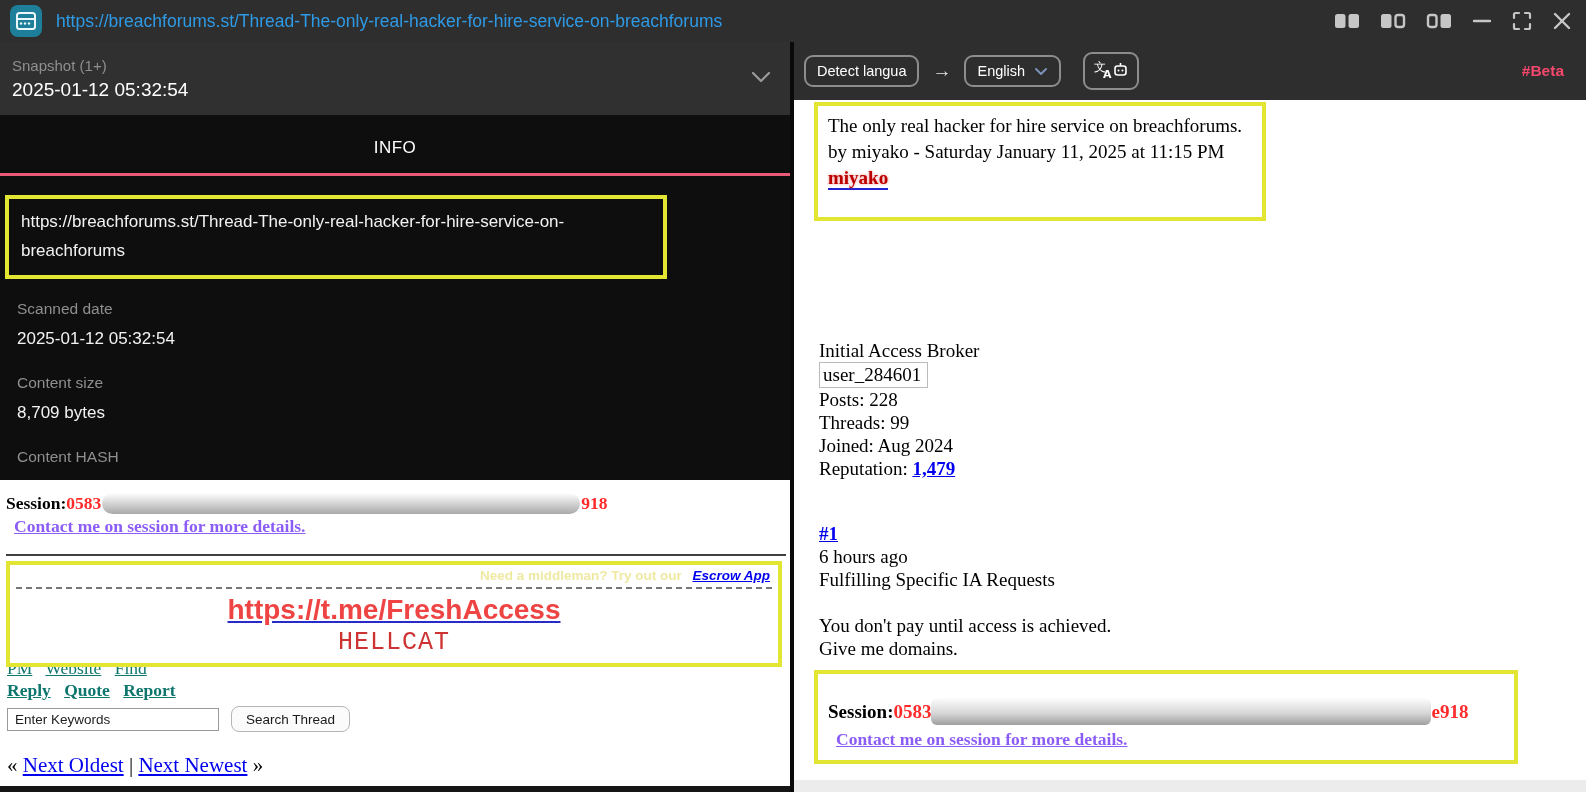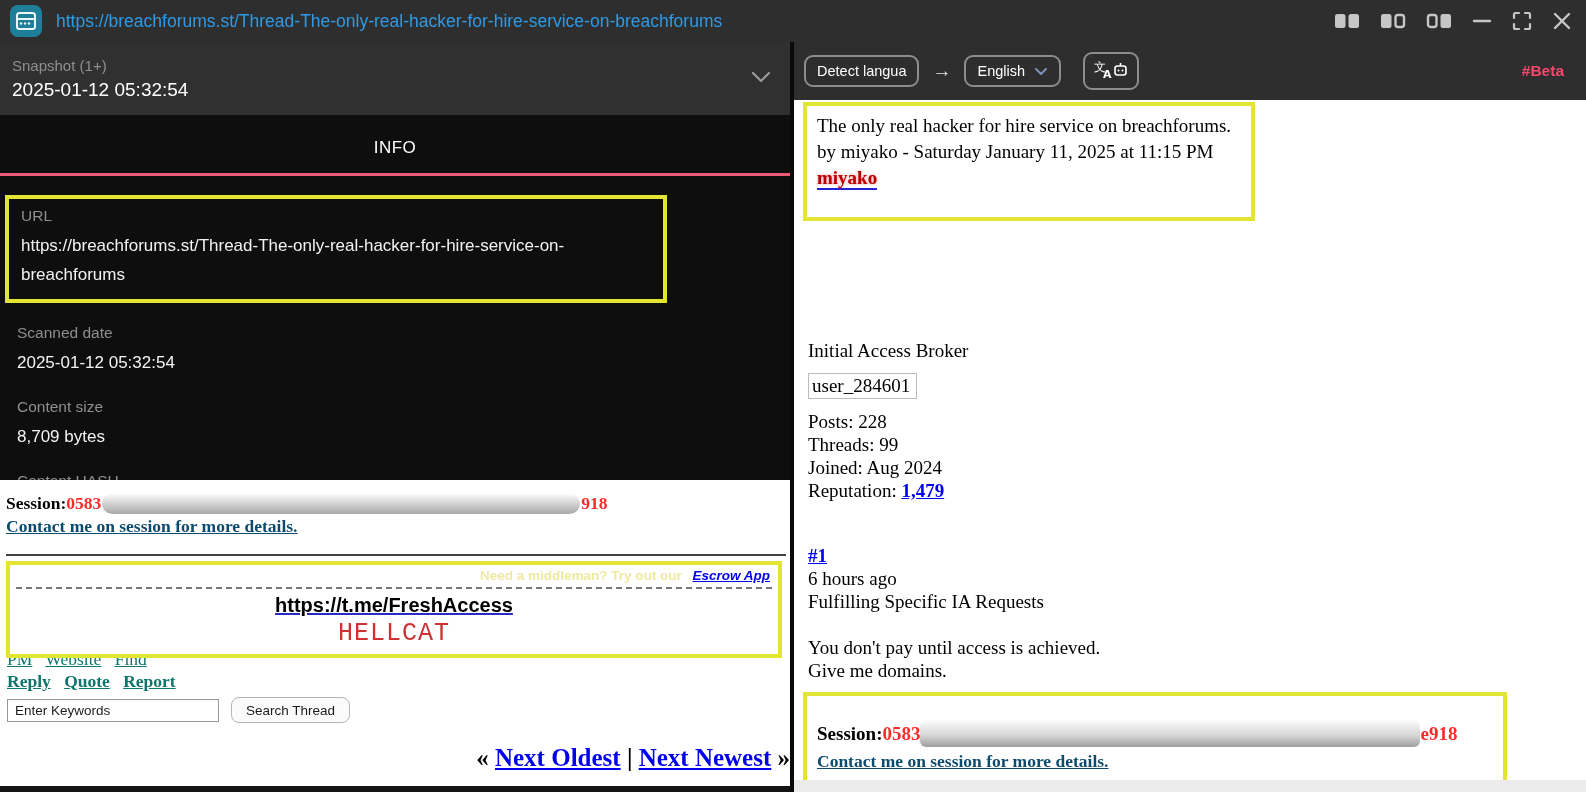--- a/index.html
+++ b/index.html
@@ -36,70 +36,70 @@
   .f-value { color:#f2f2f2; font-size:17px; line-height:29px; word-break:break-word; }
   .field { margin:21px 0 0 17px; }
 
   .left-white { flex:1; background:#fff; position:relative; overflow:hidden;
                 padding:13px 0 0 6px; font-family:"Liberation Serif", serif; }
   .session-line { font-size:17.5px; font-weight:bold; color:#000; white-space:nowrap; }
   .red { color:#ff2b2b; }
   .redact-bar { display:inline-block; width:478px; height:21px; border-radius:11px;
                 background:linear-gradient(#ffffff, #cfcfcf 55%, #a9a9a9);
                 vertical-align:-5px; margin:0 1px; }
-  .contact-link { display:inline-block; font-size:17.5px; font-weight:bold; color:#0c4a6e;
-                  text-decoration:underline; margin-top:2px; }
+  .contact-link { display:inline-block; font-size:17.5px; font-weight:bold; color:#8b5cf6;
+                  text-decoration:underline; margin-top:2px;margin-left:8px; }
   .rule2 { border:none; border-top:2px solid #414141; margin:17px 4px 0 0; }
   .escrow-box { margin:5px 8px 0 0; padding:0 6px 6px 6px; position:relative; z-index:2;
                 background:#fff; }
   .escrow-line { text-align:right; font-family:"Liberation Sans", sans-serif;
                  font-size:13.5px; font-weight:bold; padding:3px 2px 4px 0;
                  border-bottom:2px dashed #777; }
   .middleman-text { color:#efe9a2; }
   .escrow-link { color:#0000ee; text-decoration:underline; margin-left:7px;font-style:italic; }
   .tg-line { text-align:center; margin-top:5px; }
-  .tg-link { font-family:"Liberation Sans", sans-serif; font-size:20px; font-weight:bold;
-             color:#000000; text-decoration:underline; text-decoration-color:#2a2ac8; }
+  .tg-link { font-family:"Liberation Sans", sans-serif; font-size:28px; font-weight:bold;
+             color:#ef4444; text-decoration:underline; text-decoration-color:#2a2ac8; }
   .sig-line { text-align:center; margin-top:2px; }
   .sig-text { font-family:"Liberation Mono", monospace; font-size:25px; color:#ce3333;
               letter-spacing:1px; }
   .plinks-row { margin:-9px 0 0 1px; position:relative; z-index:1; font-size:17.5px; }
   .plink { color:#0f766e; text-decoration:underline; margin-right:9px; }
   .mlinks-row { font-size:17.5px; font-weight:bold; margin:1px 0 0 1px; }
   .search-row { margin:5px 0 0 1px; display:flex; align-items:center; gap:12px;
                 font-family:"Liberation Sans", sans-serif; }
   .search-input { width:212px; height:23px; border:1px solid #999; font-size:13.5px;
                   padding:0 7px; font-family:"Liberation Sans", sans-serif; }
   .search-input::placeholder { color:#1d1d1d; opacity:1; }
   .search-btn { height:26px; border:1px solid #b5b5b5; border-radius:8px; background:#fbfbfb;
                 font-size:13.5px; padding:0 14px; color:#1a1a1a;
                 font-family:"Liberation Sans", sans-serif; }
-  .nav-row { margin:21px 0 0 1px; font-size:25px; font-weight:bold; color:#000;text-align:right; }
+  .nav-row { margin:21px 0 0 1px; font-size:21px; font-weight:normal; color:#000; }
   .nav-link { color:#0000ee; text-decoration:underline; }
   .strip-left { position:absolute; left:0; bottom:0; width:100%; height:6px; background:#151515; }
 
   
   .right { flex:1; display:flex; flex-direction:column; position:relative; }
   .translatebar { height:58px; background:#2e2e2e; display:flex; align-items:center;
                   padding:0 14px 0 10px; gap:13px; }
   .tbtn { border:2px solid #8d8d8d; border-radius:9px; background:transparent; color:#fff;
           font-size:14.5px; padding:6px 11px; display:flex; align-items:center; gap:9px;
           font-family:"Liberation Sans", sans-serif; }
   .arrow-glyph { color:#e8e8e8; font-size:19px; }
   .beta-badge { margin-left:auto; margin-right:8px; color:#f8486e; font-weight:bold;
                 font-size:15.5px; }
 
   .rcontent { flex:1; background:#fff; position:relative; overflow:hidden;
               font-family:"Liberation Serif", serif; font-size:19px; color:#000;
-              padding:2px 0 0 9px; }
+              padding:2px 0 0 20px; }
   .hbox1 { width:452px; padding:7px 10px 26px 10px; line-height:26px; }
   .author-link { color:#bb0000; font-weight:bold; text-shadow:0 0 3px rgba(220,40,40,.5);
                  border-bottom:2.5px solid #2323d6; }
   .uinfo { margin:118px 0 0 5px; line-height:23px; }
-  .uname-box { display:inline-block; border:1px solid #bbb; padding:0 6px 1px 3px; margin:11px 0;text-align:center; }
+  .uname-box { display:inline-block; border:1px solid #bbb; padding:0 6px 1px 3px; margin:0 0;text-align:center; }
   .blue-link { color:#0000ee; font-weight:bold; text-decoration:underline; }
   .post-block { margin:42px 0 0 5px; line-height:23px; }
   .blank-line { height:23px; }
   .hbox2 { margin:10px 0 0 0; width:704px; padding:24px 10px 8px 10px; font-weight:bold;
            line-height:25px; white-space:nowrap; }
   .redact-bar2 { display:inline-block; width:500px; height:27px; border-radius:6px;
                  background:linear-gradient(#fdfdfd, #d8d8d8 55%, #9f9f9f);
                  vertical-align:-7px; }
   .strip-right { position:absolute; left:0; bottom:0; width:100%; height:12px; background:#ececec; }
 </style>
@@ -173,21 +173,20 @@
           <polyline points="3,3 11,11 19,3" stroke="#9a9a9a" stroke-width="2.2" stroke-linecap="round" stroke-linejoin="round"></polyline>
         </svg>
       </span>
     </div>
 
     <div class="info">
       <div class="info-title">INFO</div>
       <hr class="pink-rule">
 
       <div class="url-box hl">
-        <div class="f-label">URL</div>
         <div class="f-value">https://breachforums.st/Thread-The-only-real-hacker-for-hire-service-on-breachforums</div>
       </div>
 
       <div class="field">
         <div class="f-label">Scanned date</div>
         <div class="f-value">2025-01-12 05:32:54</div>
       </div>
 
       <div class="field">
         <div class="f-label">Content size</div>

